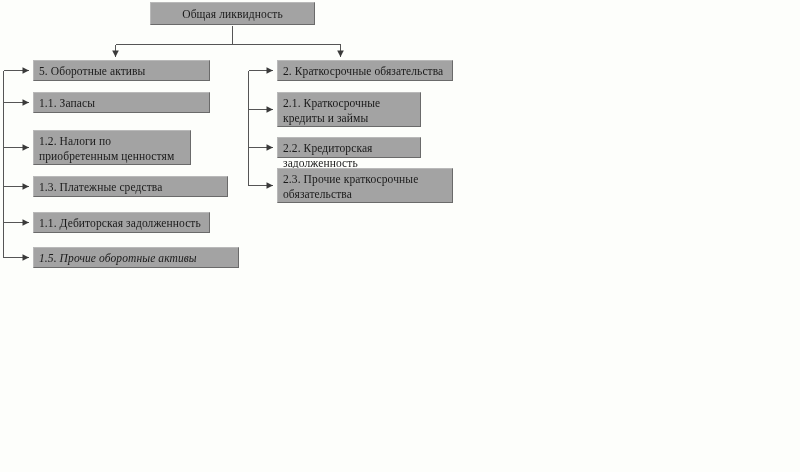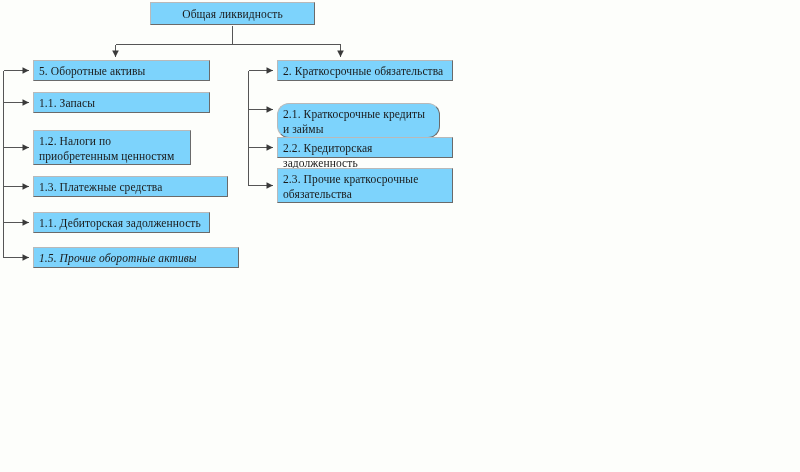--- a/index.html
+++ b/index.html
@@ -22,21 +22,21 @@
     position: absolute;
     left: 0;
     top: 0;
     width: 800px;
     height: 472px;
     pointer-events: none;
   }
   .node {
     position: absolute;
     box-sizing: border-box;
-    background: #7dd3fc;
+    background: #a3a3a3;
     border-top: 1px solid #b9b9b9;
     border-left: 1px solid #b9b9b9;
     border-right: 1px solid #6a6a6a;
     border-bottom: 1px solid #6a6a6a;
     color: #1a1a1a;
     font-size: 11.5px;
     line-height: 15px;
     letter-spacing: 0.1px;
   }
   .node .txt {
@@ -116,25 +116,25 @@
   </div>
 
   <div class="node" style="left:33px; top:247px; width:206px; height:21px;font-style:italic;">
     <span class="txt">1.5. Прочие оборотные активы</span>
   </div>
 
   <div class="node" style="left:277px; top:60px; width:176px; height:21px;">
     <span class="txt">2. Краткосрочные обязательства</span>
   </div>
 
-  <div class="node" style="left:277px; top:103px; width:163px; height:35px;border-radius:12px;">
+  <div class="node" style="left:277px; top:92px; width:144px; height:35px;">
     <span class="txt">2.1. Краткосрочные кредиты и займы</span>
   </div>
 
-  <div class="node" style="left:277px; top:137px; width:176px; height:21px;">
+  <div class="node" style="left:277px; top:137px; width:144px; height:21px;">
     <span class="txt">2.2. Кредиторская задолженность</span>
   </div>
 
   <div class="node" style="left:277px; top:168px; width:176px; height:35px;">
     <span class="txt">2.3. Прочие краткосрочные обязательства</span>
   </div>
 
 </div>
 
 </body></html>

